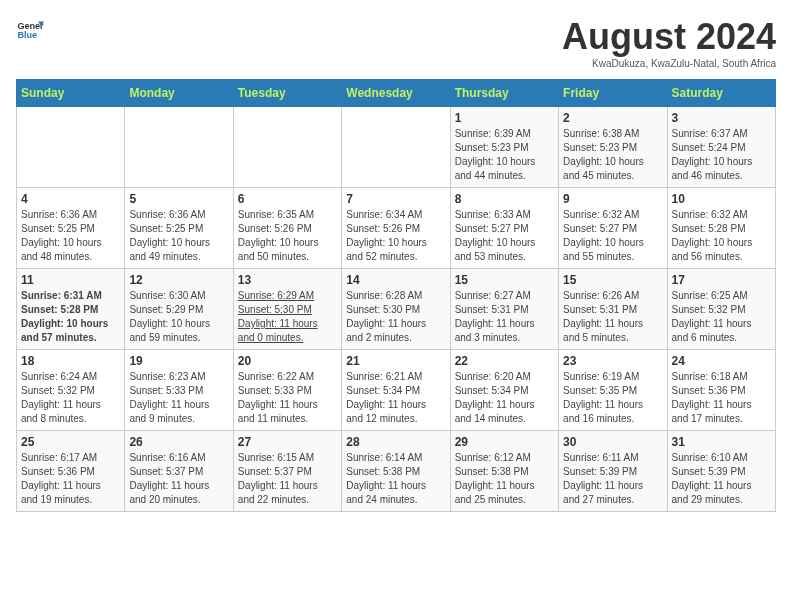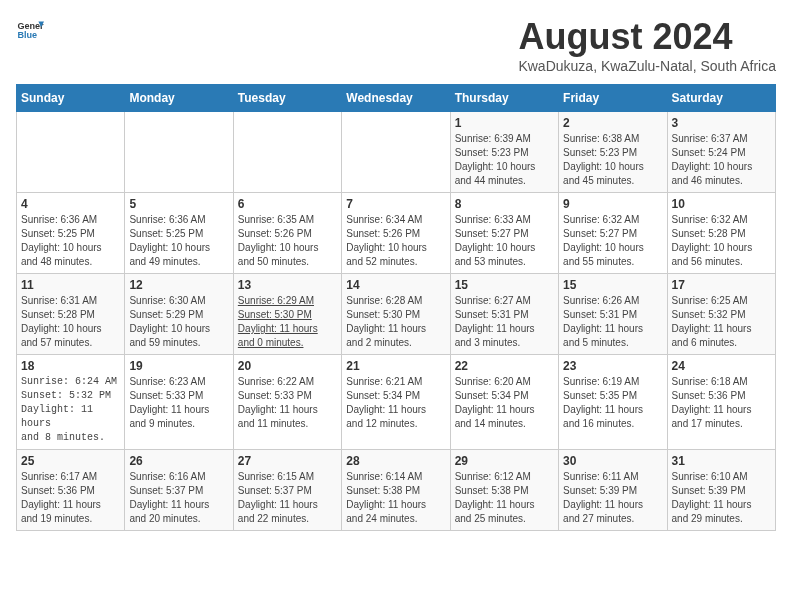--- a/index.html
+++ b/index.html
@@ -19,38 +19,39 @@
     .logo {
       display: flex;
       align-items: center;
       gap: 4px;
     }
     .logo-icon {
       width: 28px;
       height: 28px;
     }
     .title-block {
+      text-align: right;
     }
     .title-month {
       font-size: 36px;
       font-weight: bold;
       color: #333;
     }
     .title-location {
-      font-size: 14px;
+      font-size: 10px;
       color: #555;
     }
     table {
       width: 100%;
       border-collapse: collapse;
       font-size: 11px;
     }
     thead tr th {
       background-color: #2a7ab5;
-      color: #ffffff;
+      color: #bef264;
       padding: 6px 4px;
       text-align: left;
       font-size: 12px;
       font-weight: bold;
       border: 1px solid #2a7ab5;
     }
     tbody tr td {
       border: 1px solid #ccc;
       vertical-align: top;
       padding: 4px;
@@ -181,21 +182,21 @@
           <span class="day-number">10</span>
           <div class="day-info" style="white-space: pre-line;">Sunrise: 6:32 AM
 Sunset: 5:28 PM
 Daylight: 10 hours
 and 56 minutes.</div>
         </td>
       </tr>
       <tr>
         <td>
           <span class="day-number">11</span>
-          <div class="day-info" style="white-space: pre-line;">Sunrise: 6:31 AM
+          <div class="day-info" style="white-space: pre-line; font-weight: bold;">Sunrise: 6:31 AM
 Sunset: 5:28 PM
 Daylight: 10 hours
 and 57 minutes.</div>
         </td>
         <td>
           <span class="day-number">12</span>
           <div class="day-info" style="white-space: pre-line;">Sunrise: 6:30 AM
 Sunset: 5:29 PM
 Daylight: 10 hours
 and 59 minutes.</div>
@@ -232,21 +233,21 @@
           <span class="day-number">17</span>
           <div class="day-info" style="white-space: pre-line;">Sunrise: 6:25 AM
 Sunset: 5:32 PM
 Daylight: 11 hours
 and 6 minutes.</div>
         </td>
       </tr>
       <tr>
         <td>
           <span class="day-number">18</span>
-          <div class="day-info" style="white-space: pre-line; font-family: Liberation Mono, monospace;">Sunrise: 6:24 AM
+          <div class="day-info" style="white-space: pre-line;">Sunrise: 6:24 AM
 Sunset: 5:32 PM
 Daylight: 11 hours
 and 8 minutes.</div>
         </td>
         <td>
           <span class="day-number">19</span>
           <div class="day-info" style="white-space: pre-line;">Sunrise: 6:23 AM
 Sunset: 5:33 PM
 Daylight: 11 hours
 and 9 minutes.</div>

